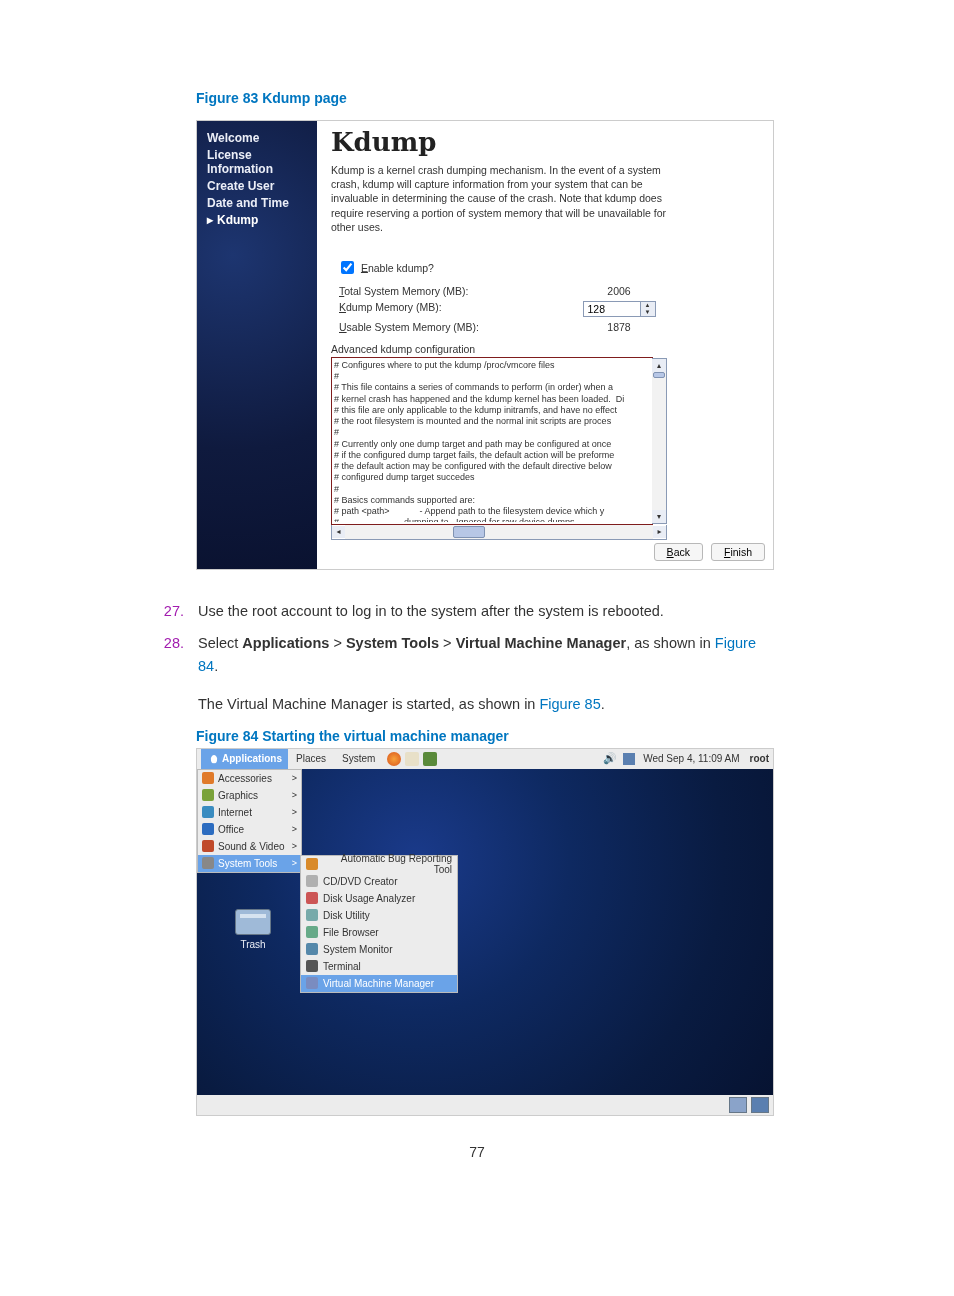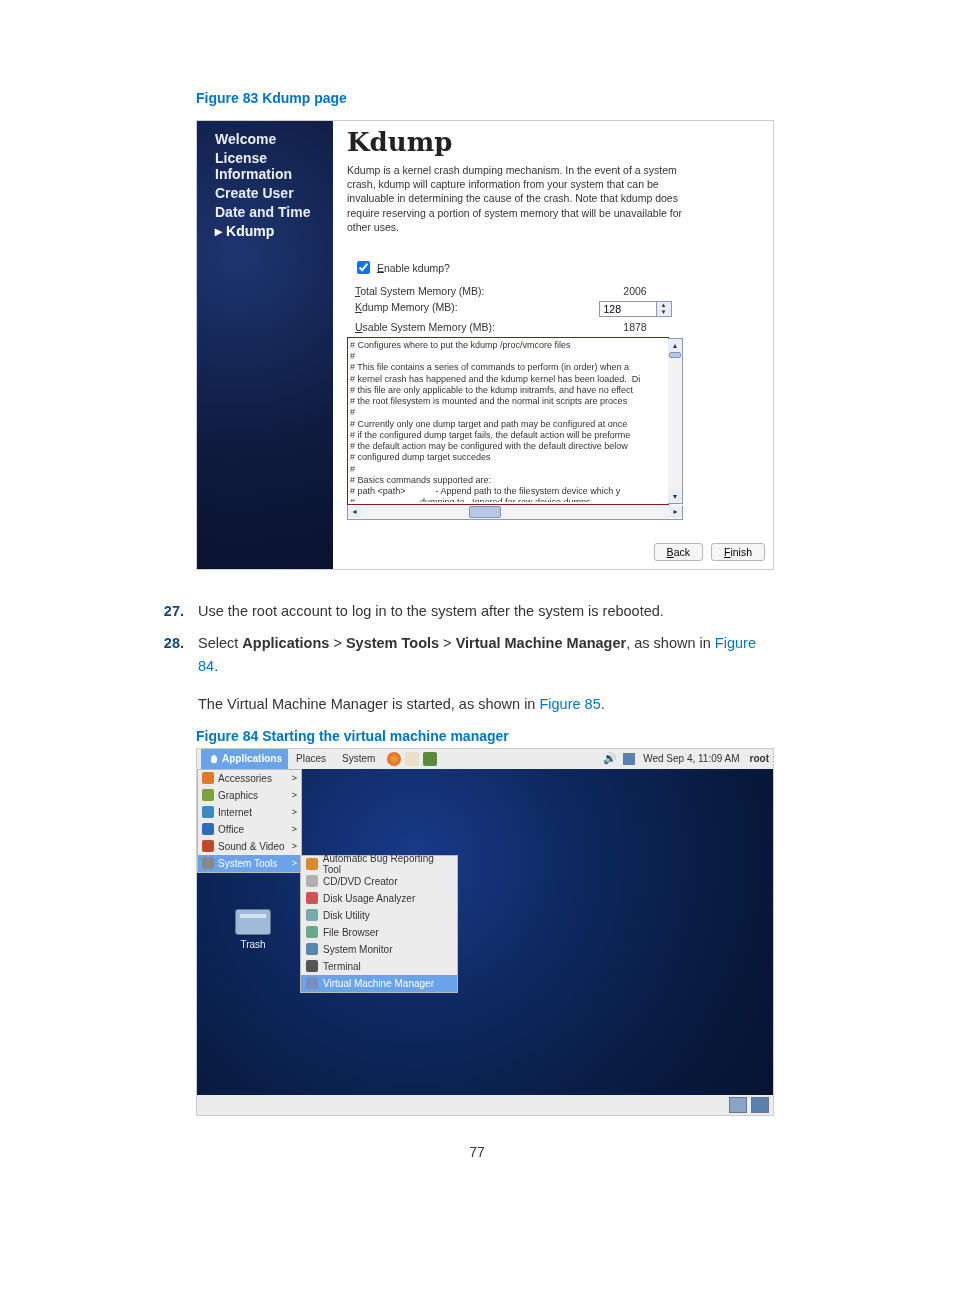--- a/index.html
+++ b/index.html
@@ -1,19 +1,19 @@
 <!DOCTYPE html>
 <html><head>
 <meta charset="utf-8">
 <style>
   html,body{margin:0;padding:0;background:#fff;font-family:Arial,Helvetica,sans-serif;color:#222;}
   .page{width:954px;min-height:1296px;margin:0 auto;position:relative;padding:90px 0 0 0;box-sizing:border-box;}
   .fig-caption{color:#0076c0;font-size:14px;font-weight:bold;margin:0 0 14px 196px;}
   .kdump-shot{width:576px;height:448px;margin-left:196px;display:flex;border:1px solid #ccc;position:relative;background:#fff;}
-  .kdump-sidebar{width:136px;background:radial-gradient(circle at 30% 30%,#1d3570 0%,#0f1a3e 60%,#0a1230 100%);color:#ebeef7;font-size:14px;font-weight:bold;padding:10px 0 0 18px;box-sizing:border-box;}
+  .kdump-sidebar{width:120px;background:radial-gradient(circle at 30% 30%,#1d3570 0%,#0f1a3e 60%,#0a1230 100%);color:#ebeef7;font-size:12px;font-weight:bold;padding:10px 0 0 10px;box-sizing:border-box;}
   .kdump-sidebar .item{margin-bottom:3px;cursor:pointer;}
   .kdump-sidebar .item.current::before{content:"\25B8";margin-right:4px;}
   .kdump-sidebar .item.current{color:#fff;}
   .kdump-main{flex:1;padding:6px 14px 0 14px;background:#fff;color:#333;font-size:10.5px;}
   .kdump-main h1{font-size:26px;margin:0 0 6px 0;font-weight:bold;color:#222;font-family:"DejaVu Serif",serif;}
   .kdump-desc{line-height:1.35;max-width:360px;margin-bottom:24px;}
   .kdump-check{margin:4px 0 8px 6px;}
   .kdump-check input{vertical-align:middle;margin-right:4px;}
   .kdump-check label{vertical-align:middle;}
   .mem-row{display:flex;margin:4px 8px;}
@@ -31,21 +31,21 @@
   .vscroll .arrow{position:absolute;left:0;right:0;height:13px;text-align:center;font-size:8px;line-height:13px;background:#e9edf5;}
   .vscroll .arrow.bot{bottom:0;}
   .hscroll{width:334px;height:14px;border:1px solid #8a9ab5;border-top:none;display:flex;align-items:center;margin-top:0;}
   .hscroll .har{width:13px;text-align:center;font-size:8px;background:#e9edf5;line-height:12px;}
   .hscroll .track{flex:1;position:relative;background:#f2f2f2;height:100%;}
   .hscroll .thumb{position:absolute;left:35%;top:1px;bottom:1px;width:30px;background:#b7c7e6;border:1px solid #8093b3;border-radius:2px;}
   .btn-row{position:absolute;right:8px;bottom:8px;display:flex;gap:8px;margin-top:28px;}
   .btn-row button{font-size:10.5px;padding:2px 12px;background:#f6f6f6;border:1px solid #b8b8b8;border-radius:3px;cursor:pointer;}
   .steps{margin:30px 0 0 0;padding:0 180px 0 0;}
   .step{display:flex;margin-bottom:10px;font-size:14.5px;line-height:1.55;}
-  .step .num{width:54px;text-align:right;color:#0c4a6e;font-weight:bold;padding-right:14px;flex-shrink:0;margin-left:130px;}
+  .step .num{width:54px;text-align:right;color:#a21caf;font-weight:normal;padding-right:14px;flex-shrink:0;margin-left:130px;}
   .step .body{flex:1;color:#333;}
   .step .body .sub{margin-top:16px;}
   .step .body b{font-weight:bold;}
   .link{color:#0076c0;}
   .fig84-caption{color:#0076c0;font-size:14px;font-weight:bold;margin:12px 0 4px 196px;}
   .fig84-shot{width:576px;height:366px;margin-left:196px;position:relative;background:radial-gradient(circle at 38% 30%,#1a3a8a 0%,#0e2961 35%,#091b41 70%,#061230 100%);overflow:hidden;border:1px solid #ccc;}
   .menubar{height:20px;background:#ececec;display:flex;align-items:center;font-size:10px;color:#333;padding:0 4px;gap:0;}
   .mb-icon{width:13px;height:13px;margin-right:2px;display:inline-flex;align-items:center;justify-content:center;}
   .menubar .applications{background:#6aa3e8;color:#fff;display:flex;align-items:center;height:100%;padding:0 6px;font-weight:bold;cursor:pointer;}
   .menubar .mi{padding:0 8px;cursor:pointer;}
@@ -54,21 +54,21 @@
   .menubar .spacer{flex:1;}
   .dropdown{position:absolute;left:0;top:20px;width:103px;background:#ececec;border:1px solid #bbb;font-size:10px;color:#333;}
   .dropdown .row{display:flex;align-items:center;height:17px;padding:0 4px;cursor:pointer;position:relative;}
   .dropdown .row.sel{background:#6aa3e8;color:#fff;}
   .dropdown .row .chev{position:absolute;right:4px;font-size:9px;}
   .dropdown .row .icon{width:12px;height:12px;margin-right:4px;border-radius:2px;display:inline-block;}
   .deskicon{position:absolute;left:26px;top:160px;text-align:center;color:#eaeef7;font-size:10px;width:60px;}
   .deskicon .box{width:34px;height:24px;margin:0 auto 4px auto;background:#9fbad8;border-radius:3px;border:1px solid #678;position:relative;}
   .deskicon .box::after{content:"";position:absolute;top:4px;left:4px;right:4px;height:4px;background:#d6e3f0;}
   .submenu{position:absolute;left:103px;top:106px;width:156px;background:#ececec;border:1px solid #bbb;font-size:10px;color:#333;}
-  .submenu .row{display:flex;align-items:center;height:17px;padding:0 5px;cursor:pointer;}
+  .submenu .row{display:flex;align-items:center;height:17px;padding:0 5px;cursor:pointer;text-align:right;}
   .submenu .row.sel{background:#6aa3e8;color:#fff;}
   .submenu .row .icon{width:12px;height:12px;margin-right:5px;border-radius:2px;display:inline-block;}
   .taskbar{position:absolute;left:0;right:0;bottom:0;height:20px;background:#ececec;display:flex;align-items:center;justify-content:flex-end;gap:4px;padding-right:4px;}
   .taskbar .sq{width:16px;height:14px;background:#8aa3c9;border:1px solid #678;}
   .pagenum{text-align:center;font-size:14px;color:#333;margin-top:28px;}
 </style>
 </head>
 <body>
 
 <div class="page">
@@ -102,20 +102,21 @@
               <span>▲</span>
               <span>▼</span>
             </span>
           </span>
         </div>
       </div>
       <div class="mem-row">
         <div class="lab"><u>U</u>sable System Memory (MB):</div>
         <div class="val">1878</div>
       </div>
+      <div class="adv-lab">Advanced kdump configuration</div>
       <div style="position:relative;width:334px;">
         <div class="conf-wrap">
           <textarea class="conf-area" id="conf-area" style=""># Configures where to put the kdump /proc/vmcore files
 #
 # This file contains a series of commands to perform (in order) when a
 # kernel crash has happened and the kdump kernel has been loaded.  Di
 # this file are only applicable to the kdump initramfs, and have no effect
 # the root filesystem is mounted and the normal init scripts are proces
 #
 # Currently only one dump target and path may be configured at once

